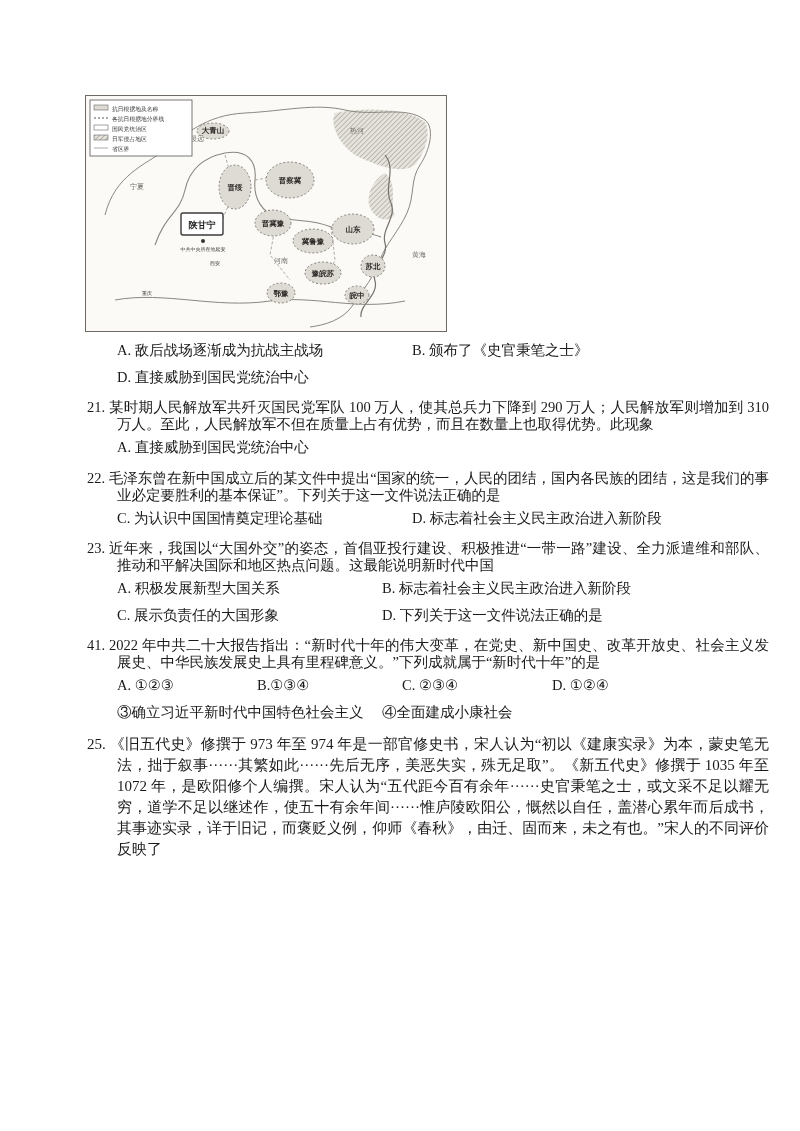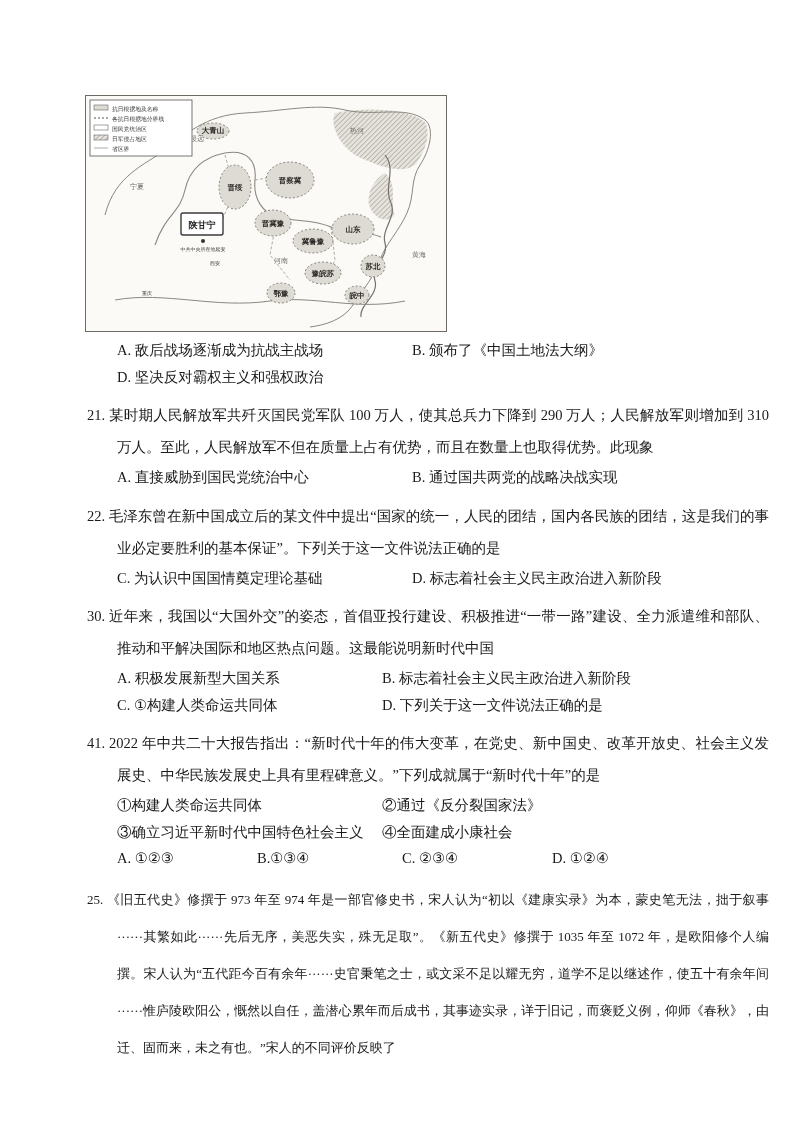--- a/index.html
+++ b/index.html
@@ -2,27 +2,27 @@
 <html><head>
 <meta charset="utf-8">
 <style>
   *{box-sizing:border-box;margin:0;padding:0}
   html,body{background:#ffffff}
   .page{position:relative;width:800px;height:1131px;background:#ffffff;overflow:hidden;
         font-family:"Liberation Serif","DejaVu Serif",serif;color:#1a1a1a;font-size:14.5px}
   .map-wrap{position:absolute;left:85px;top:95px;width:310px;height:237px}
   .content{position:absolute;left:14px;top:336px;width:800px;padding:0 45px 0 73px}
   .q{margin-bottom:10px}
-  .stem{padding-left:30px;text-indent:-30px;line-height:32px;text-align:justify}
+  .stem{padding-left:30px;text-indent:-30px;line-height:17px;text-align:justify}
   .qnum{font-weight:normal}
   .row{display:flex;padding-left:30px;line-height:23.5px;margin-top:3px}
   .c1{flex:0 0 295px}
   .c1n{flex:0 0 265px}
   .w1{flex:0 0 140px}.w2{flex:0 0 145px}.w3{flex:0 0 150px}
-  .q25 .stem{font-size:13px;line-height:37px}
+  .q25 .stem{font-size:15px;line-height:21px}
   svg text{font-family:"Liberation Serif","DejaVu Serif",serif}
   .lgtxt{font-size:5.8px;fill:#333}
   .base-lb{font-size:7.5px;font-weight:bold;fill:#2c2a27}
   .prov-lb{font-size:7px;fill:#6f6b63}
   .tiny-lb{font-size:5px;fill:#44423e}
 </style>
 </head>
 <body>
 
 <div class="page">
@@ -103,70 +103,65 @@
         <text class="lgtxt" x="27" y="55.5">省区界</text>
       </g>
     </svg>
   </div>
 
   <div class="content">
 
     <div class="q">
       <div class="row">
         <span class="c1">A. 敌后战场逐渐成为抗战主战场</span>
-        <span>B. 颁布了《中国土地法大纲》</span>
+        <span>B. 颁布了《史官秉笔之士》</span>
       </div>
       <div class="row">
-        <span>D. 坚决反对霸权主义和强权政治</span>
+        <span>D. 直接威胁到国民党统治中心</span>
       </div>
     </div>
 
     <div class="q">
       <p class="stem"><span class="qnum">21.</span> <span>某时期人民解放军共歼灭国民党军队 100 万人，使其总兵力下降到 290 万人；人民解放军则增加到 310 万人。至此，人民解放军不但在质量上占有优势，而且在数量上也取得优势。此现象</span></p>
       <div class="row">
         <span class="c1">A. 直接威胁到国民党统治中心</span>
-        <span>B. 通过国共两党的战略决战实现</span>
       </div>
     </div>
 
     <div class="q">
       <p class="stem"><span class="qnum">22.</span> <span>毛泽东曾在新中国成立后的某文件中提出“国家的统一，人民的团结，国内各民族的团结，这是我们的事业必定要胜利的基本保证”。下列关于这一文件说法正确的是</span></p>
       <div class="row">
         <span class="c1">C. 为认识中国国情奠定理论基础</span>
         <span>D. 标志着社会主义民主政治进入新阶段</span>
       </div>
     </div>
 
     <div class="q">
-      <p class="stem"><span class="qnum">30.</span> <span>近年来，我国以“大国外交”的姿态，首倡亚投行建设、积极推进“一带一路”建设、全力派遣维和部队、推动和平解决国际和地区热点问题。这最能说明新时代中国</span></p>
+      <p class="stem"><span class="qnum">23.</span> <span>近年来，我国以“大国外交”的姿态，首倡亚投行建设、积极推进“一带一路”建设、全力派遣维和部队、推动和平解决国际和地区热点问题。这最能说明新时代中国</span></p>
       <div class="row">
         <span class="c1n">A. 积极发展新型大国关系</span>
         <span>B. 标志着社会主义民主政治进入新阶段</span>
       </div>
       <div class="row">
-        <span class="c1n">C. ①构建人类命运共同体</span>
+        <span class="c1n">C. 展示负责任的大国形象</span>
         <span>D. 下列关于这一文件说法正确的是</span>
       </div>
     </div>
 
     <div class="q">
       <p class="stem"><span class="qnum">41.</span> <span>2022 年中共二十大报告指出：“新时代十年的伟大变革，在党史、新中国史、改革开放史、社会主义发展史、中华民族发展史上具有里程碑意义。”下列成就属于“新时代十年”的是</span></p>
       <div class="row">
-        <span class="c1n">①构建人类命运共同体</span>
-        <span>②通过《反分裂国家法》</span>
+        <span class="w1">A. ①②③</span>
+        <span class="w2">B.①③④</span>
+        <span class="w3">C. ②③④</span>
+        <span>D. ①②④</span>
       </div>
       <div class="row">
         <span class="c1n">③确立习近平新时代中国特色社会主义</span>
         <span>④全面建成小康社会</span>
-      </div>
-      <div class="row">
-        <span class="w1">A. ①②③</span>
-        <span class="w2">B.①③④</span>
-        <span class="w3">C. ②③④</span>
-        <span>D. ①②④</span>
       </div>
     </div>
 
     <div class="q q25">
       <p class="stem"><span class="qnum">25.</span> <span>《旧五代史》修撰于 973 年至 974 年是一部官修史书，宋人认为“初以《建康实录》为本，蒙史笔无法，拙于叙事······其繁如此······先后无序，美恶失实，殊无足取”。《新五代史》修撰于 1035 年至 1072 年，是欧阳修个人编撰。宋人认为“五代距今百有余年······史官秉笔之士，或文采不足以耀无穷，道学不足以继述作，使五十有余年间······惟庐陵欧阳公，慨然以自任，盖潜心累年而后成书，其事迹实录，详于旧记，而褒贬义例，仰师《春秋》，由迁、固而来，未之有也。”宋人的不同评价反映了</span></p>
     </div>
 
   </div>
 </div>
 

